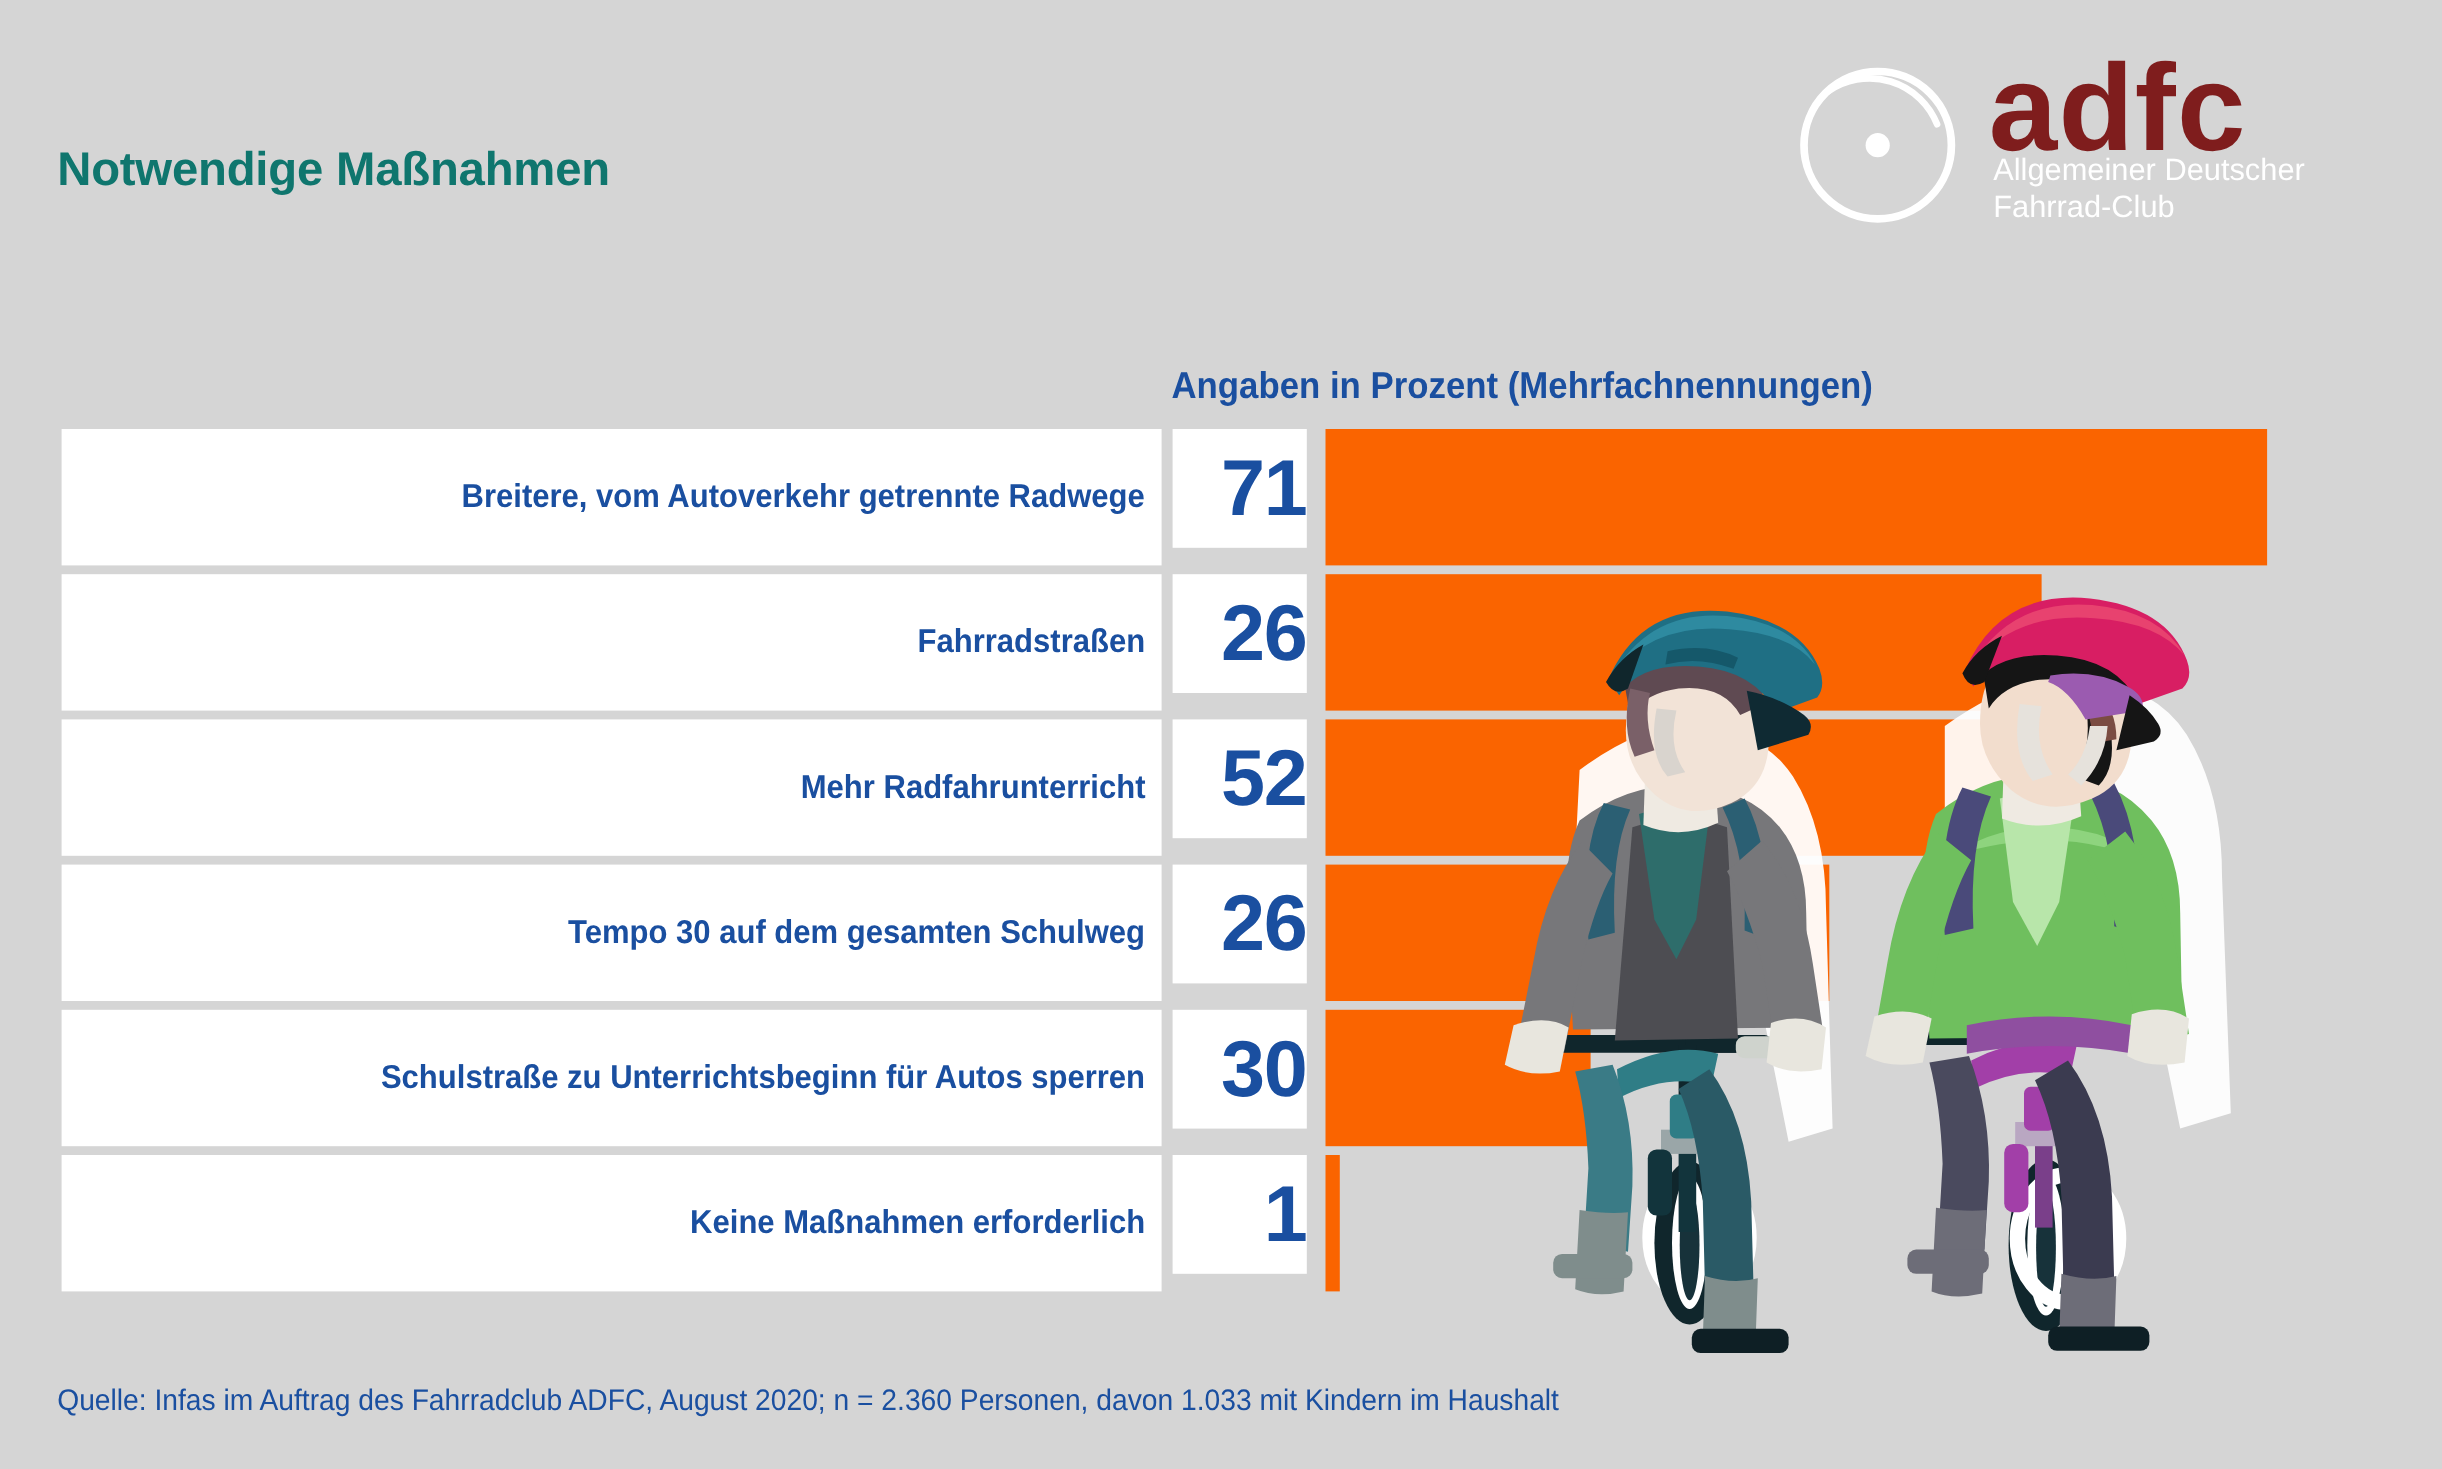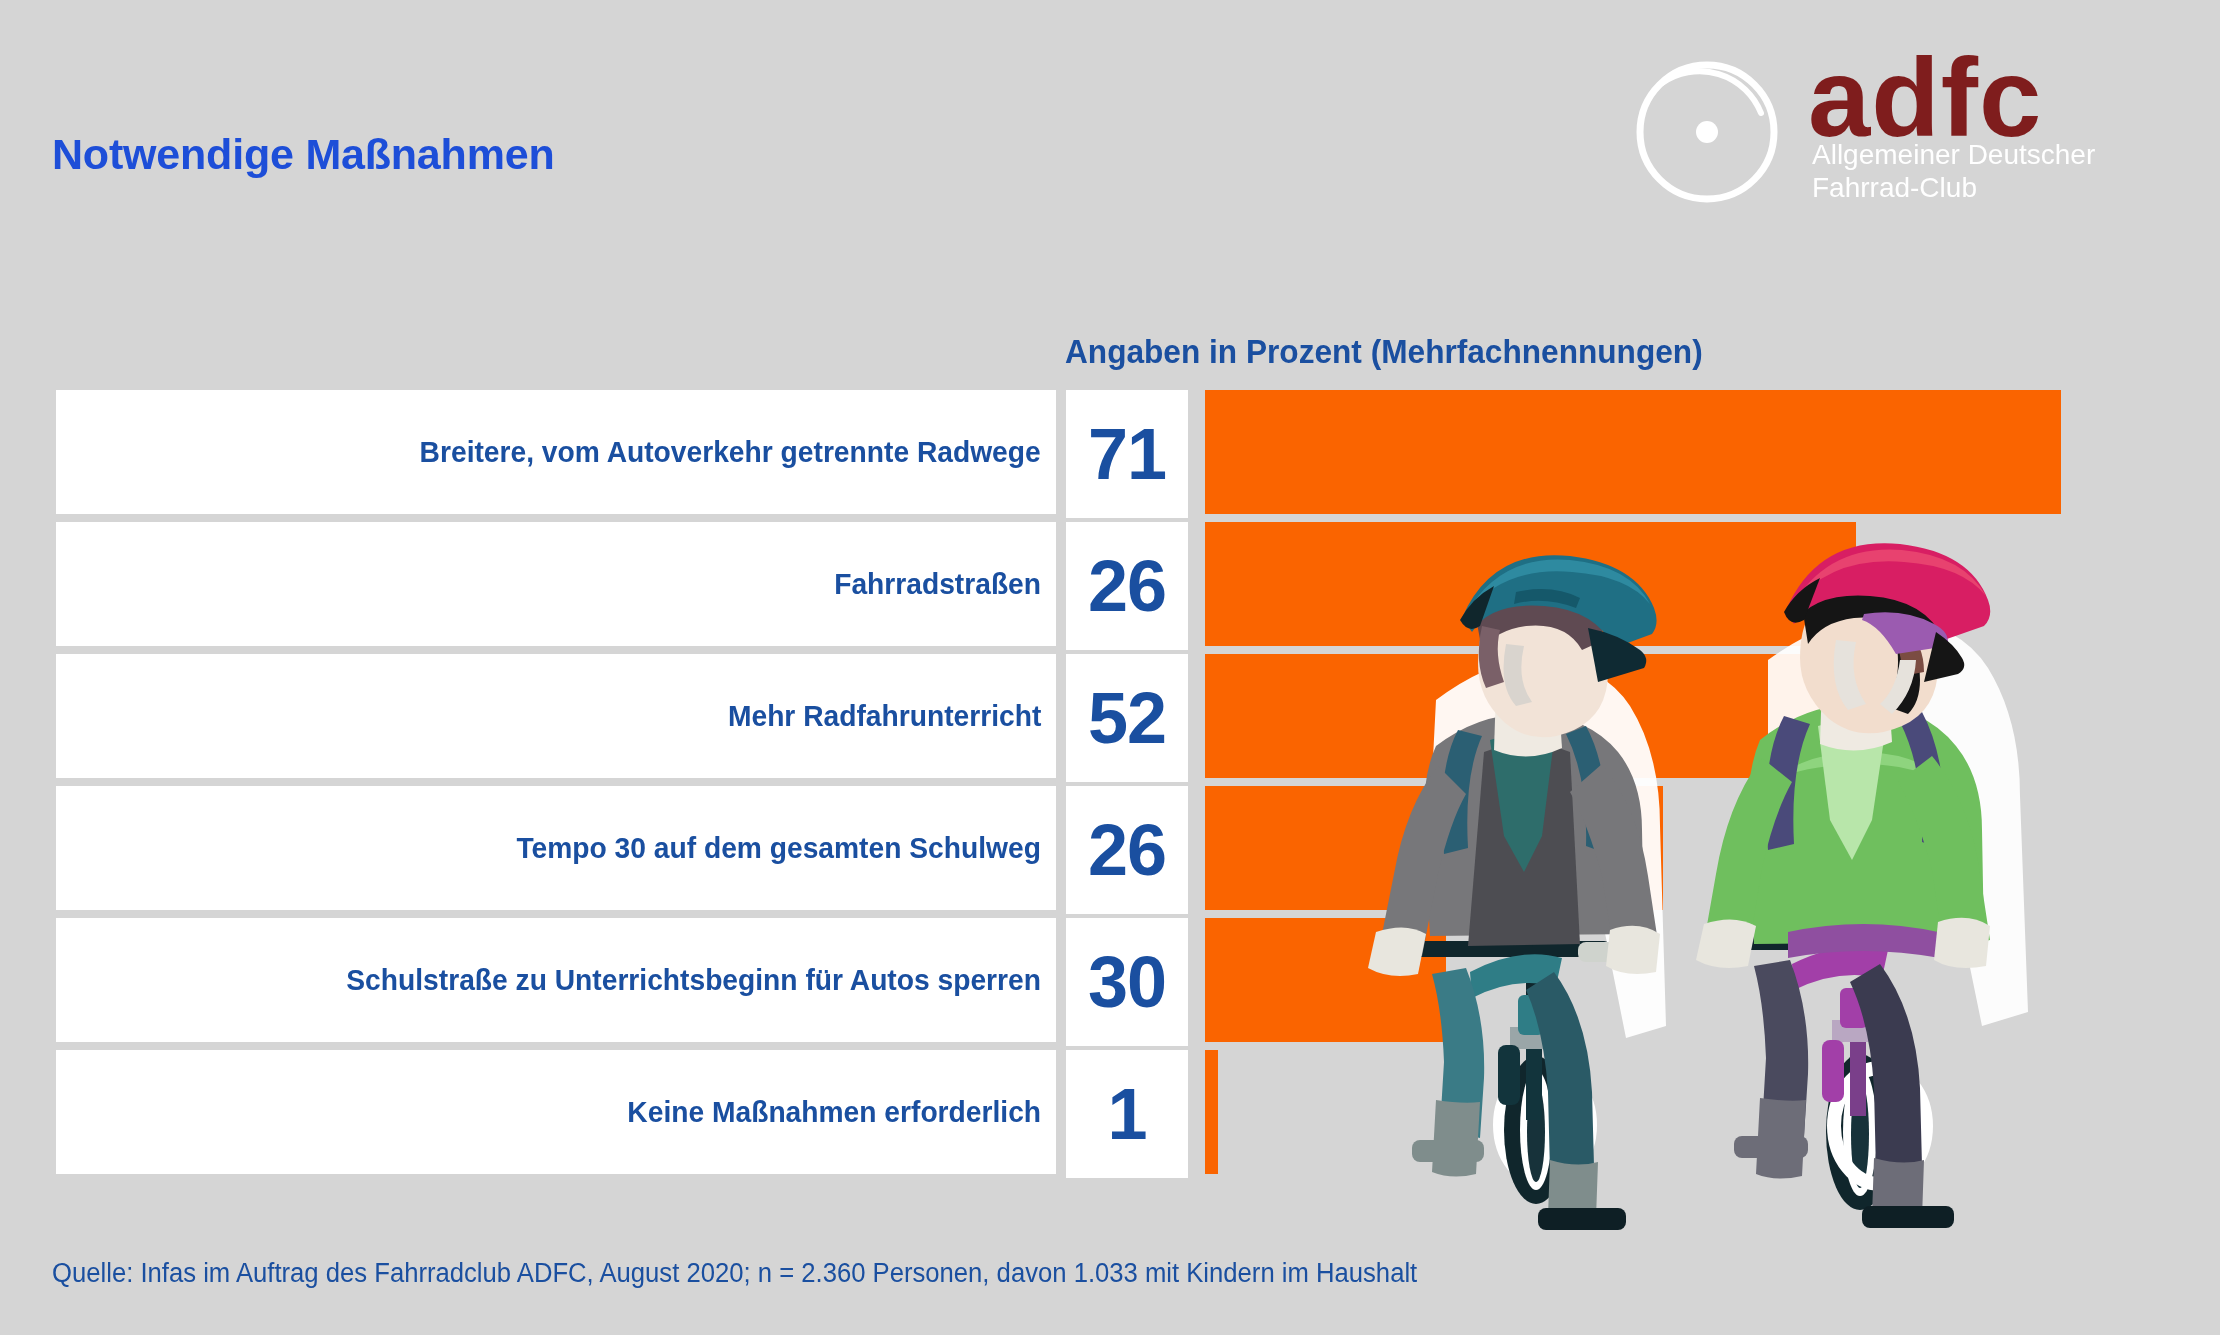--- a/index.html
+++ b/index.html
@@ -30,21 +30,21 @@
     font-size: 56px;
     font-weight: bold;
     letter-spacing: -0.5px;
     line-height: 1.0;
     white-space: nowrap;
   }
   #header-subtitle {
     position: absolute;
     left: 52px;
     top: 133px;
-    color: #1d4ed8;
+    color: #0f766e;
     font-size: 43px;
     font-weight: bold;
     letter-spacing: -0.2px;
     line-height: 1.0;
     white-space: nowrap;
   }
 
   
   #logo {
     position: absolute;
@@ -126,25 +126,25 @@
     padding-right: 16px;
     transform: scaleX(0.94);
     transform-origin: right center;
     white-space: nowrap;
   }
   .value-box {
     position: absolute;
     left: 1066px;
     top: 0;
     width: 122px;
-    height: 128px;
+    height: 108px;
     background: #ffffff;
     display: flex;
     align-items: center;
-    justify-content: center;
+    justify-content: flex-end;
   }
   .value-text {
     color: #1a4fa0;
     font-size: 72px;
     font-weight: bold;
     line-height: 1;
     letter-spacing: -1px;
   }
   .bar {
     position: absolute;

